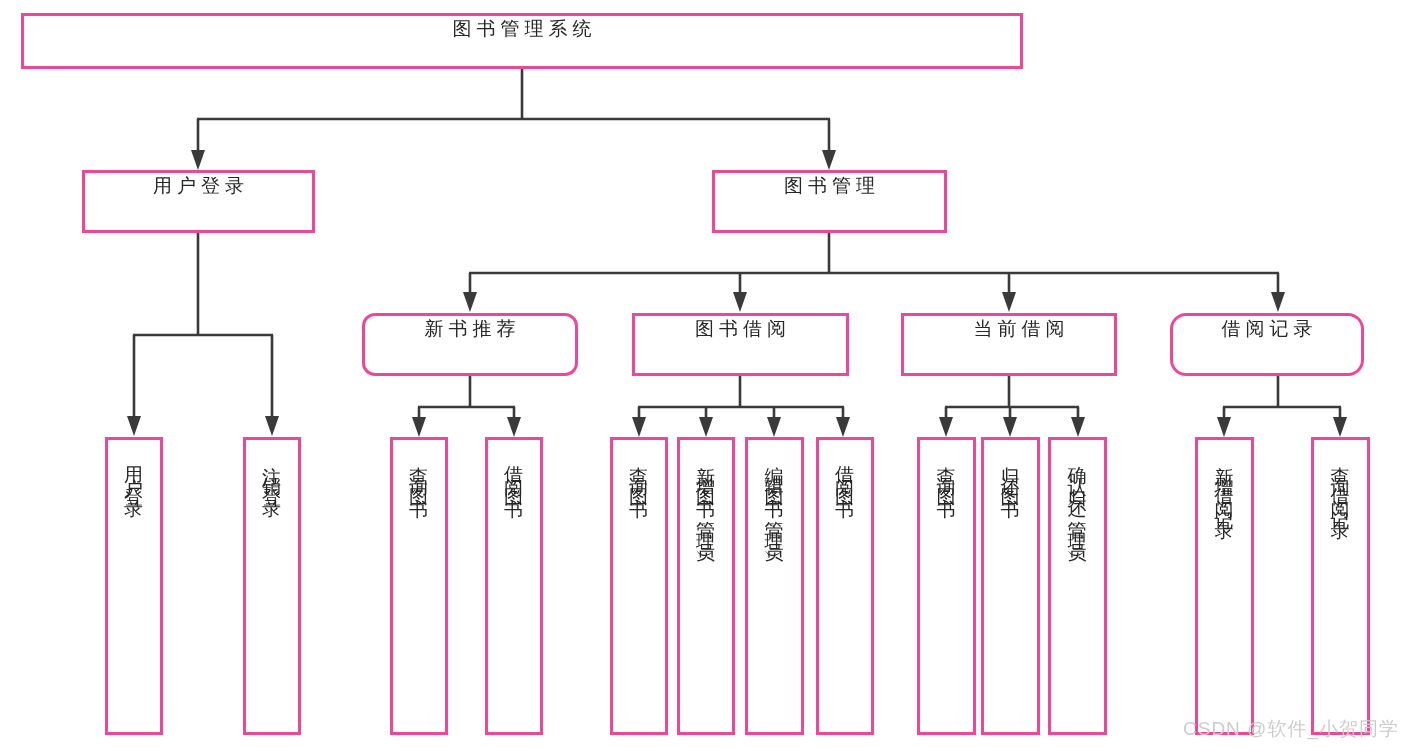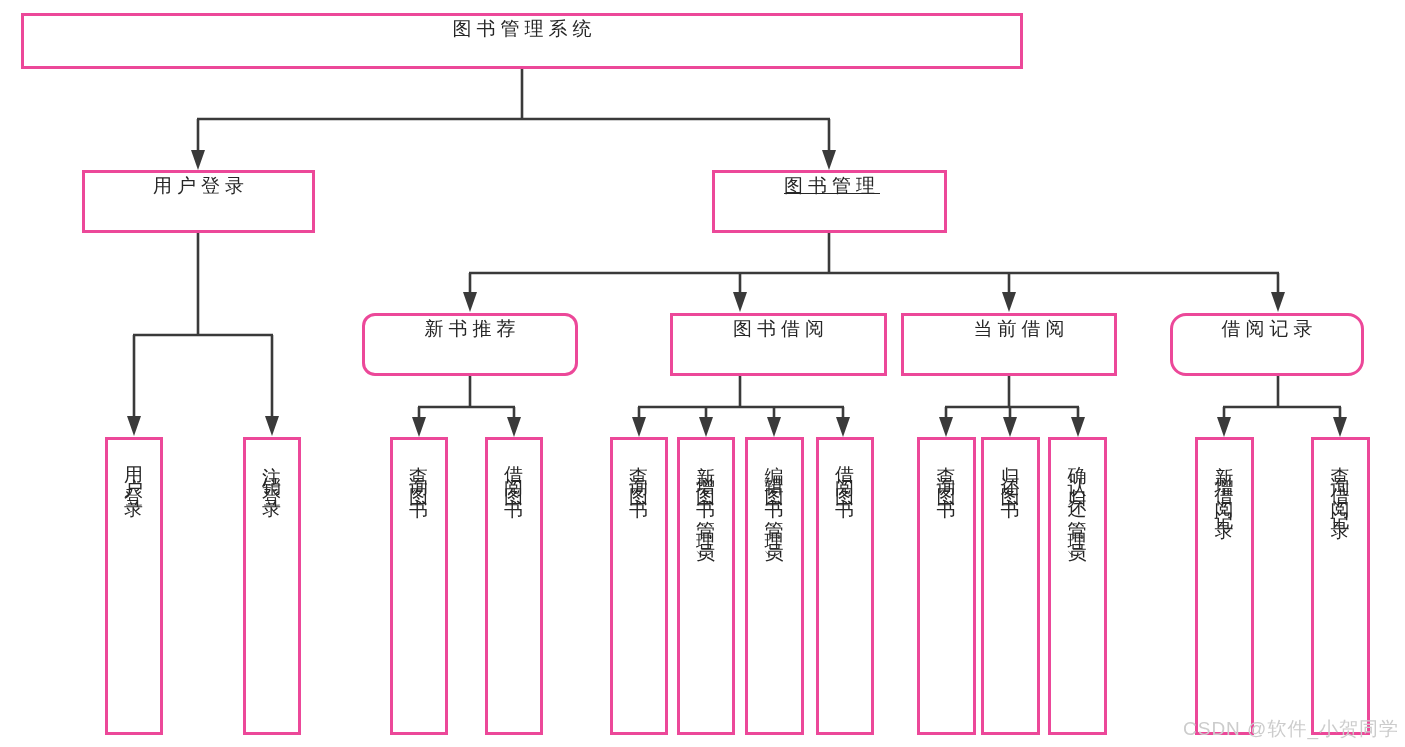--- a/index.html
+++ b/index.html
@@ -135,28 +135,28 @@
     </g>
   </svg>
 
   <div class="box" style="left:21px; top:13px; width:1002px; height:56px;">
     <span class="hlabel">图书管理系统</span>
   </div>
 
   <div class="box" style="left:82px; top:170px; width:233px; height:63px;">
     <span class="hlabel">用户登录</span>
   </div>
-  <div class="box" style="left:712px; top:170px; width:235px; height:63px;text-decoration:underline;">
+  <div class="box" style="left:712px; top:170px; width:235px; height:63px;">
     <span class="hlabel">图书管理</span>
   </div>
 
   <div class="box" style="left:362px; top:313px; width:216px; height:63px;border-radius:13px;">
     <span class="hlabel">新书推荐</span>
   </div>
-  <div class="box" style="left:632px; top:313px; width:217px; height:63px;margin-left:38px;">
+  <div class="box" style="left:632px; top:313px; width:217px; height:63px;">
     <span class="hlabel">图书借阅</span>
   </div>
   <div class="box" style="left:901px; top:313px; width:216px; height:63px;padding-left:20px;">
     <span class="hlabel">当前借阅</span>
   </div>
   <div class="box" style="left:1170px; top:313px; width:194px; height:63px;border-radius:16px;">
     <span class="hlabel">借阅记录</span>
   </div>
 
   <div class="box leaf" style="left:105px; top:437px; width:58px; height:298px;">

